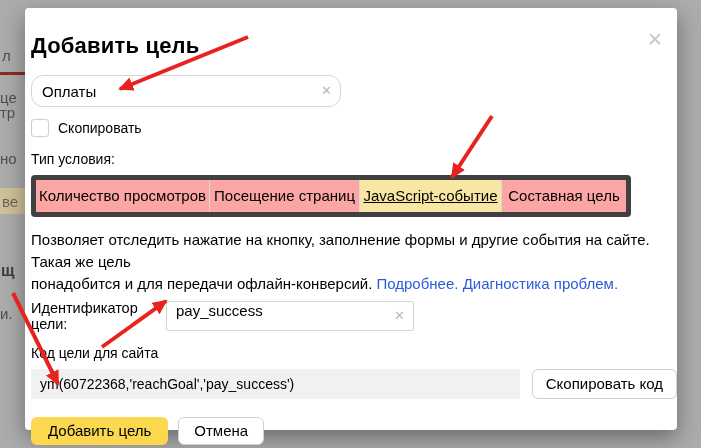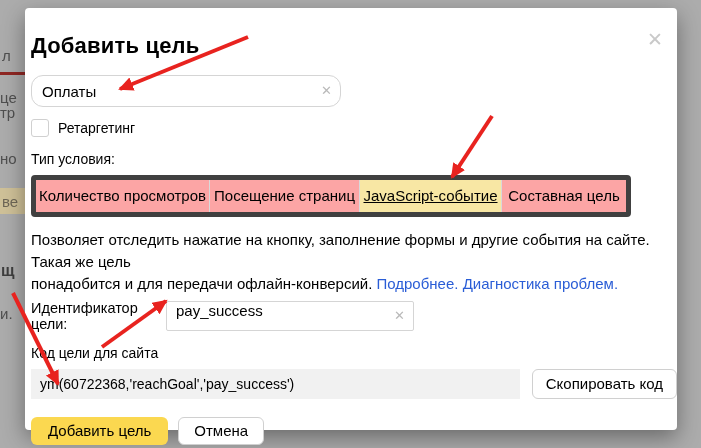--- a/index.html
+++ b/index.html
@@ -124,21 +124,21 @@
   <h1 class="dialog-title">Добавить цель</h1>
 
 
   <div class="input-wrap">
     <input type="text" value="Оплаты" style="">
     <span class="clear-x">✕</span>
   </div>
 
   <div class="checkbox-row">
     <span class="checkbox"></span>
-    <span class="checkbox-label">Ретаргетинг</span>
+    <span class="checkbox-label">Скопировать</span>
   </div>
 
   <div class="section-label">Тип условия:</div>
 
   <div class="tabs">
     <div class="tab">Количество просмотров</div>
     <div class="tab">Посещение страниц</div>
     <div class="tab selected">JavaScript-событие</div>
     <div class="tab">Составная цель</div>
   </div>

